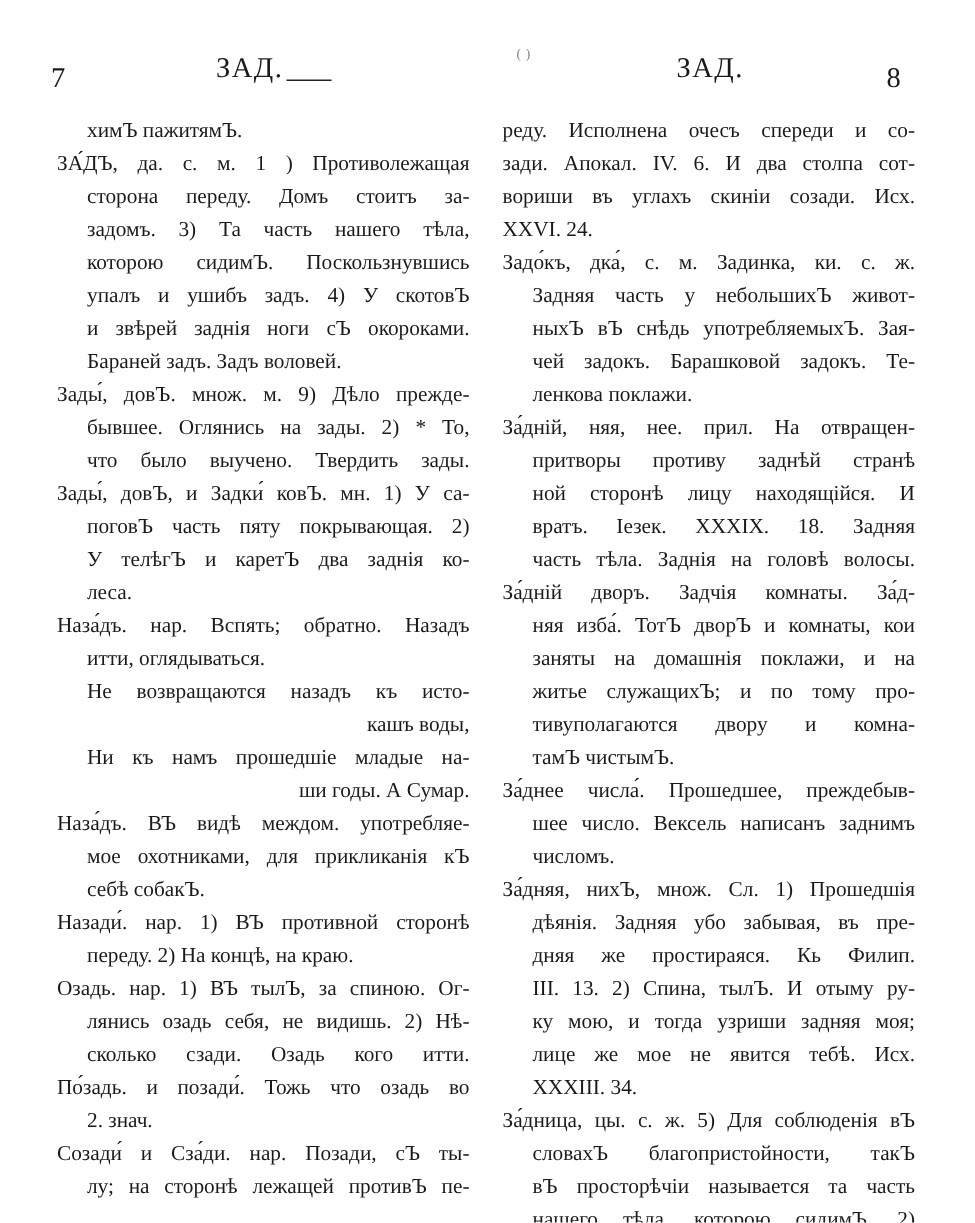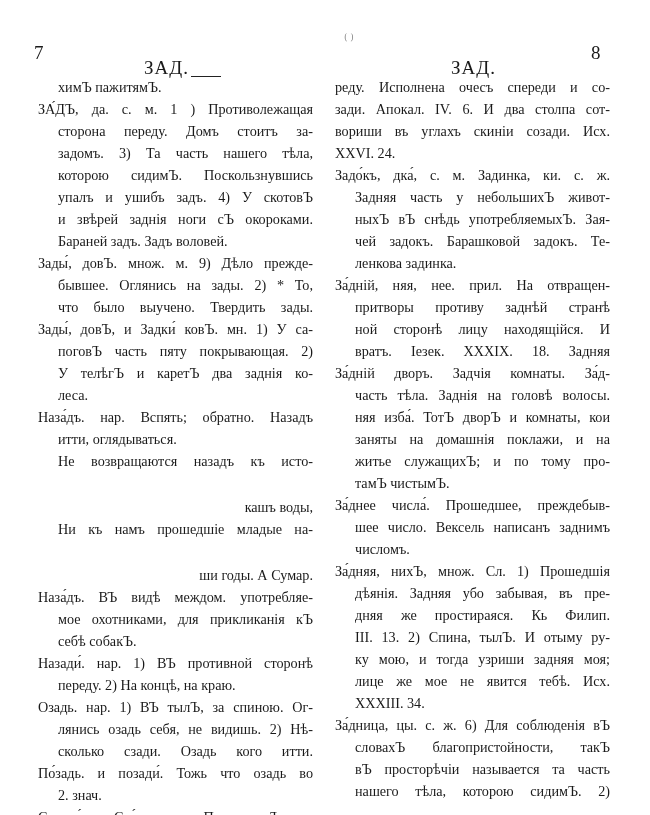--- a/index.html
+++ b/index.html
@@ -1,31 +1,31 @@
 <!DOCTYPE html>
 <html><head>
 <meta charset="utf-8">
 <style>
   html, body { margin:0; padding:0; background:#ffffff; }
   body { width:650px; height:815px; position:relative; overflow:hidden;
          font-family:"DejaVu Serif", serif; color:#1a1a1a; }
   .page-num { position:absolute; top:42px; font-size:19px; font-family:"Liberation Serif", serif; }
   .left-num { left:34px; }
   .right-num { left:591px; }
-  .header { position:absolute; top:57px; font-size:19px; font-family:"Liberation Serif", serif; letter-spacing:1px; }
+  .header { position:absolute; top:35px; font-size:19px; font-family:"Liberation Serif", serif; letter-spacing:1px; }
   .left-header { left:144px; }
   .right-header { left:451px; }
   .left-header .rule { display:inline-block; width:30px; border-bottom:1.5px solid #222; margin-left:2px; vertical-align:-3px; }
   .mark { position:absolute; left:344px; top:32px; font-size:9px; color:#888; }
   .col { position:absolute; top:76px; width:275px; font-family:"Liberation Serif", serif; font-size:14.2px; line-height:22px; }
   .col-left { left:38px; }
   .col-right { left:335px; }
   .line { white-space:nowrap; text-align:justify; text-align-last:justify; display:block; height:22px; }
   .ind { padding-left:20px; }
-  .rightal { text-align:right; text-align-last:right;margin-top:24px; }
+  .rightal { text-align:right; text-align-last:right; }
   .last { text-align-last:left; }
 </style>
 </head>
 <body>
 
 <div class="page-num left-num">7</div>
 <div class="header left-header"><span>ЗАД.</span><span class="rule"></span></div>
 <div class="mark">( )</div>
 <div class="header right-header">ЗАД.</div>
 <div class="page-num right-num">8</div>
@@ -67,38 +67,39 @@
   </div>
 <div class="col col-right" id="rightcol">
     <span class="line ">реду. Исполнена очесъ спереди и со-</span>
     <span class="line ">зади. Апокал. IV. 6. И два столпа сот-</span>
     <span class="line ">вориши въ углахъ скиніи созади. Исх.</span>
     <span class="line last">XXVI. 24.</span>
     <span class="line ">Задо́къ, дка́, с. м. Задинка, ки. с. ж.</span>
     <span class="line ind">Задняя часть у небольшихЪ живот-</span>
     <span class="line ind">ныхЪ вЪ снѣдь употребляемыхЪ. Зая-</span>
     <span class="line ind">чей задокъ. Барашковой задокъ. Те-</span>
-    <span class="line ind last">ленкова задинка.</span>
+    <span class="line ind last">ленкова поклажи.</span>
     <span class="line ">За́дній, няя, нее. прил. На отвращен-</span>
     <span class="line ind">притворы противу заднѣй странѣ</span>
     <span class="line ind">ной сторонѣ лицу находящійся. И</span>
     <span class="line ind">вратъ. Iезек. XXXIX. 18. Задняя</span>
+    <span class="line ind">часть тѣла. Заднія на головѣ волосы.</span>
     <span class="line ">За́дній дворъ. Задчія комнаты. За́д-</span>
-    <span class="line ind">часть тѣла. Заднія на головѣ волосы.</span>
     <span class="line ind">няя изба́. ТотЪ дворЪ и комнаты, кои</span>
     <span class="line ind">заняты на домашнія поклажи, и на</span>
     <span class="line ind">житье служащихЪ; и по тому про-</span>
+    <span class="line ind">тивуполагаются двору и комна-</span>
     <span class="line ind last">тамЪ чистымЪ.</span>
     <span class="line ">За́днее числа́. Прошедшее, преждебыв-</span>
     <span class="line ind">шее число. Вексель написанъ заднимъ</span>
     <span class="line ind last">числомъ.</span>
     <span class="line ">За́дняя, нихЪ, множ. Сл. 1) Прошедшія</span>
     <span class="line ind">дѣянія. Задняя убо забывая, въ пре-</span>
     <span class="line ind">дняя же простираяся. Кь Филип.</span>
     <span class="line ind">III. 13. 2) Спина, тылЪ. И отыму ру-</span>
     <span class="line ind">ку мою, и тогда узриши задняя моя;</span>
     <span class="line ind">лице же мое не явится тебѣ. Исх.</span>
     <span class="line ind last">XXXIII. 34.</span>
-    <span class="line ">За́дница, цы. с. ж. 6) Для соблюденія вЪ</span>
+    <span class="line ">За́дница, цы. с. ж. 5) Для соблюденія вЪ</span>
     <span class="line ind">словахЪ благопристойности, такЪ</span>
     <span class="line ind">вЪ просторѣчіи называется та часть</span>
     <span class="line ind">нашего тѣла, которою сидимЪ. 2)</span>
   </div>
 
 </body></html>

